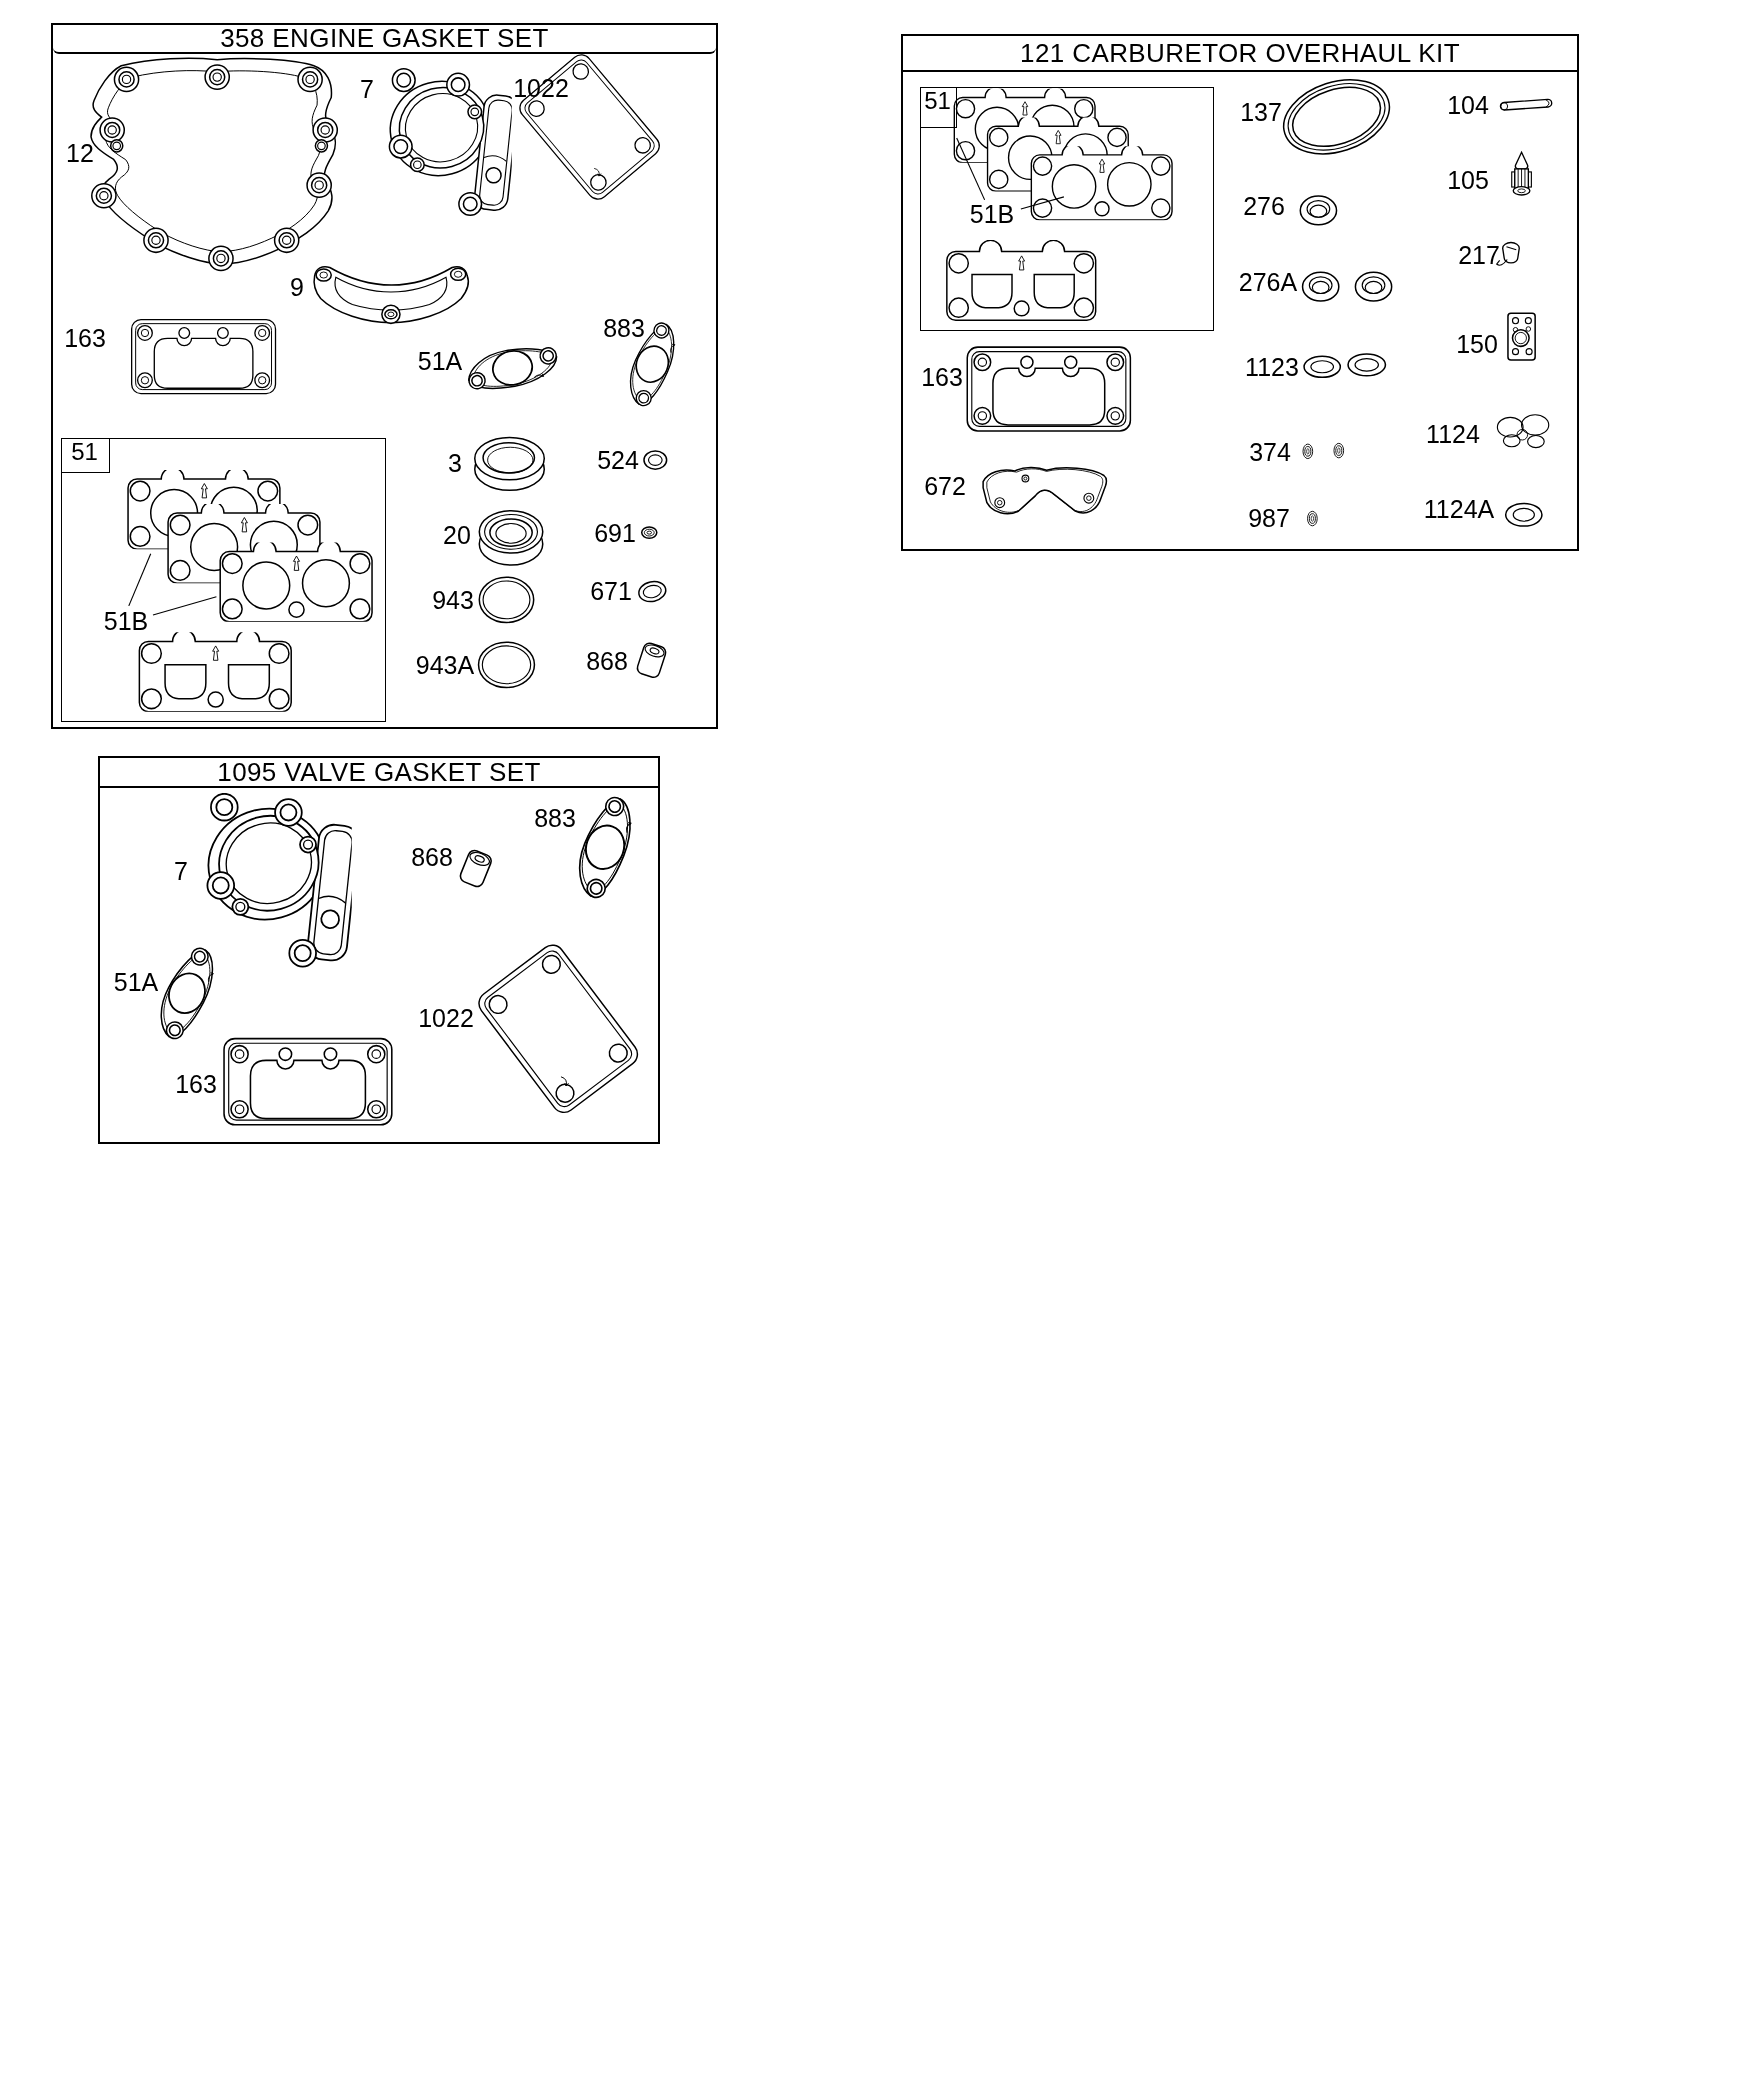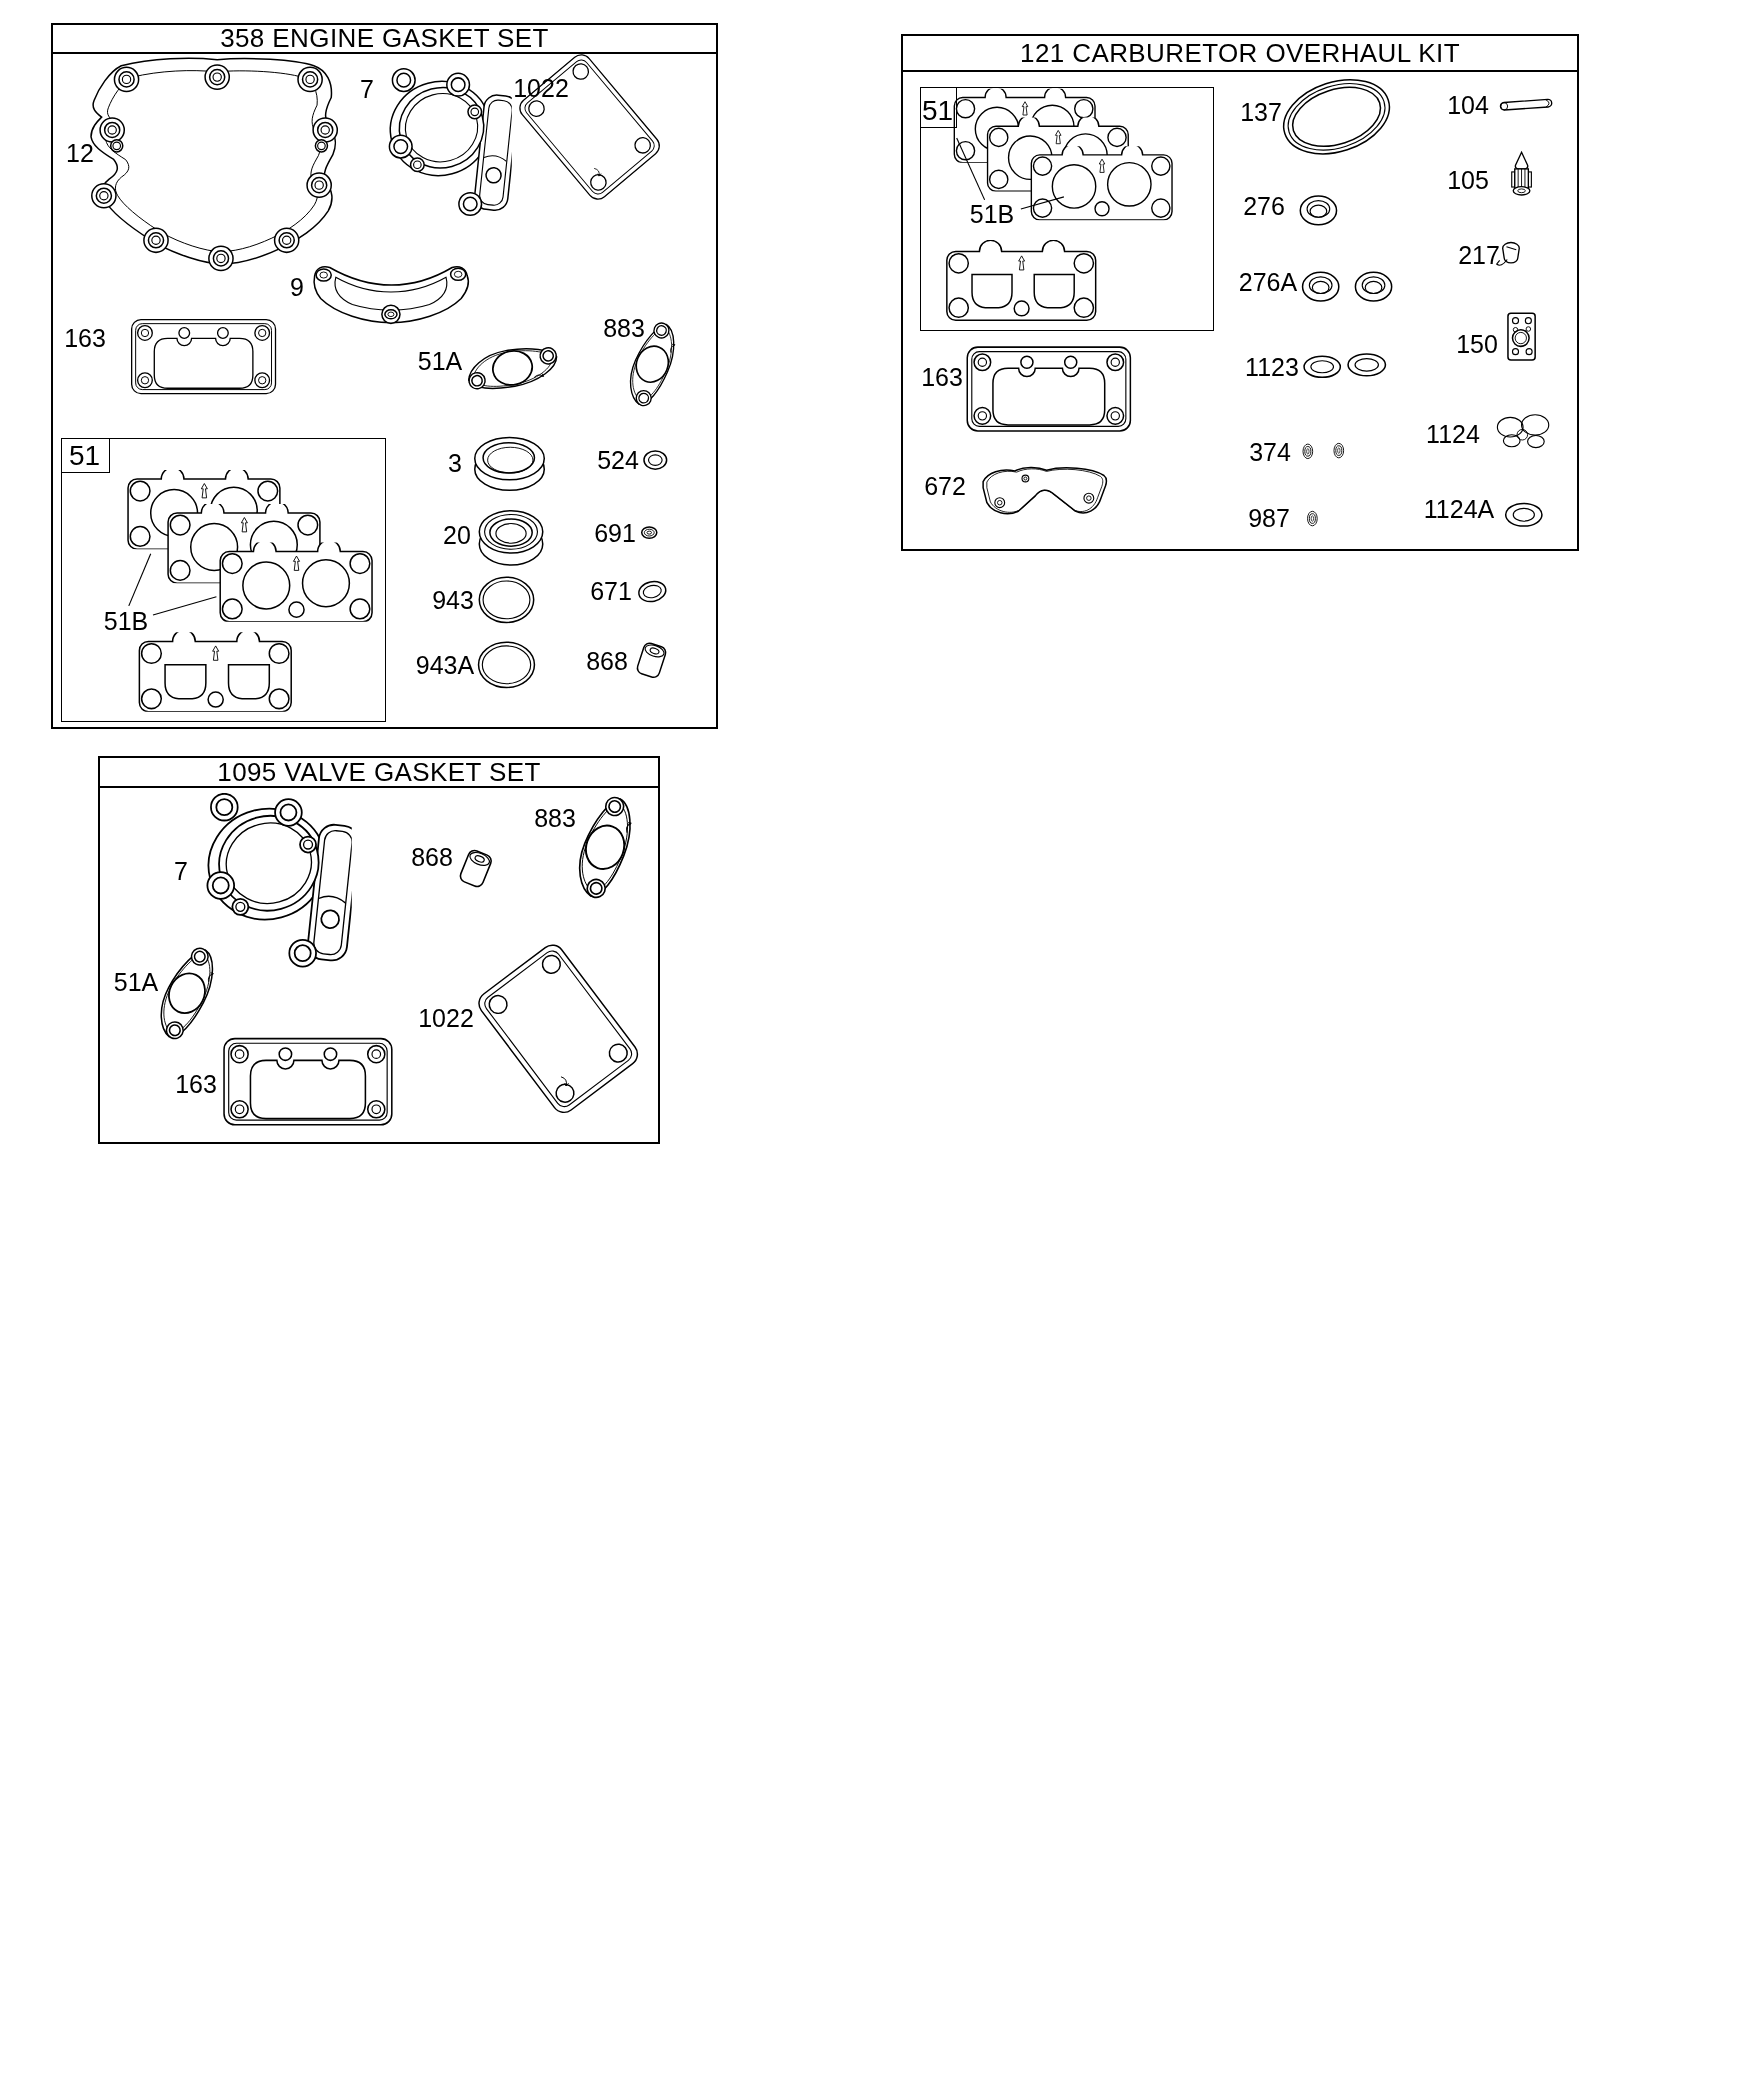--- a/index.html
+++ b/index.html
@@ -4,21 +4,21 @@
 <style>
   html,body{margin:0;padding:0;background:#fff;}
   body{width:1757px;height:2097px;position:relative;font-family:"Liberation Sans",sans-serif;color:#000;}
   .panel{position:absolute;border:2.3px solid #000;background:#fff;box-sizing:border-box;}
   .panel-title{display:flex;align-items:center;justify-content:center;border-bottom:2.3px solid #000;
     font-size:26px;letter-spacing:0.4px;white-space:nowrap;}
   .art{position:absolute;left:0;top:0;}
   .lbl{position:absolute;transform:translate(-50%,-50%);font-size:25px;white-space:nowrap;z-index:3;}
   .subbox{position:absolute;border:1.9px solid #000;box-sizing:border-box;z-index:1;}
   .cell{position:absolute;border-right:1.9px solid #000;border-bottom:1.9px solid #000;box-sizing:border-box;
-    display:flex;align-items:flex-end;justify-content:center;font-size:28px;z-index:2;background:transparent;}
+    display:flex;align-items:flex-start;justify-content:center;font-size:24px;z-index:2;background:transparent;}
   svg{overflow:visible;}
   .s2{fill:none;stroke:#000;stroke-width:2;}
   .s15{fill:none;stroke:#000;stroke-width:1.5;}
   .s12{fill:none;stroke:#000;stroke-width:1.2;}
   .wf{fill:#fff;stroke:#000;stroke-width:2;}
 </style>
 </head>
 <body>
 
 <svg width="0" height="0" style="position:absolute">
@@ -128,21 +128,21 @@
 
   <symbol id="sym-bushing" viewBox="0 0 34 46">
     <rect class="wf" x="2" y="2" width="30" height="42" rx="8"></rect>
     <ellipse class="s15" cx="17" cy="10" rx="13" ry="7"></ellipse>
     <ellipse class="s15" cx="17" cy="10" rx="6" ry="3.5"></ellipse>
   </symbol>
 </defs>
 </svg>
 
 <section class="panel" style="left:51px;top:23.4px;width:667px;height:706px;">
-  <div class="panel-title" style="height:26.5px;">358 ENGINE GASKET SET</div>
+  <div class="panel-title" style="height:26.5px;border-radius:6px;">358 ENGINE GASKET SET</div>
 
   <div class="subbox" style="left:7.6px;top:413px;width:325px;height:284px;"></div>
   <div class="cell" style="left:7.6px;top:413px;width:49px;height:35px;">
     <span>51</span>
   </div>
 
   <svg class="art" width="663" height="701" viewBox="0 0 877 928">
 
     <g>
       <path class="wf" d="M90,54 C130,44 180,42 217,46 C258,42 320,46 345,54 C362,60 370,76 368,96 C360,112 358,122 364,134 C374,144 376,158 370,172 C362,186 356,196 360,208 C370,218 372,232 364,246 C350,268 322,286 300,296 C270,310 240,318 215,316 C185,312 150,298 128,284 C100,266 76,246 68,232 C62,222 64,212 74,204 C86,196 88,188 80,178 C64,168 52,160 50,148 C50,136 58,128 64,122 C56,116 50,110 54,100 C60,84 74,62 90,54 Z"></path>

